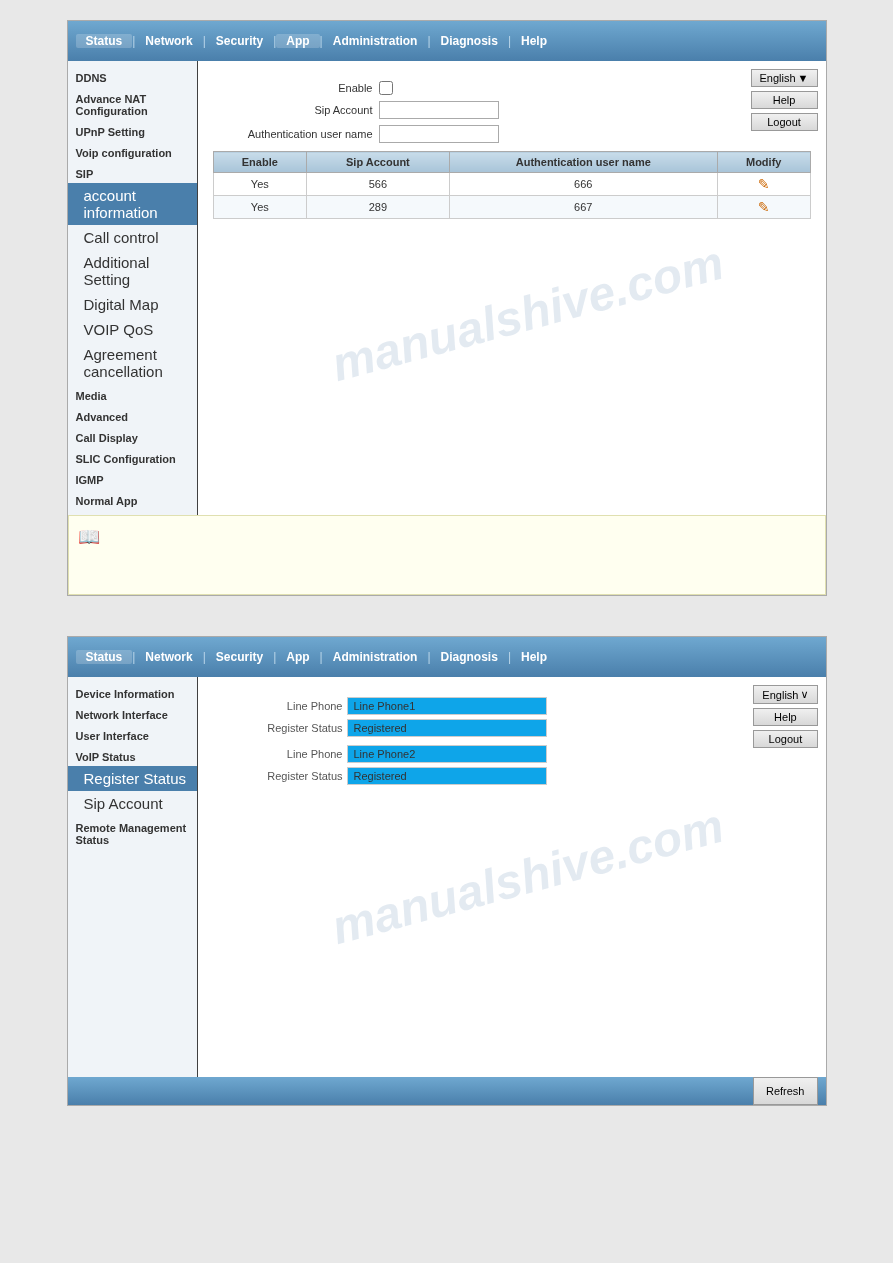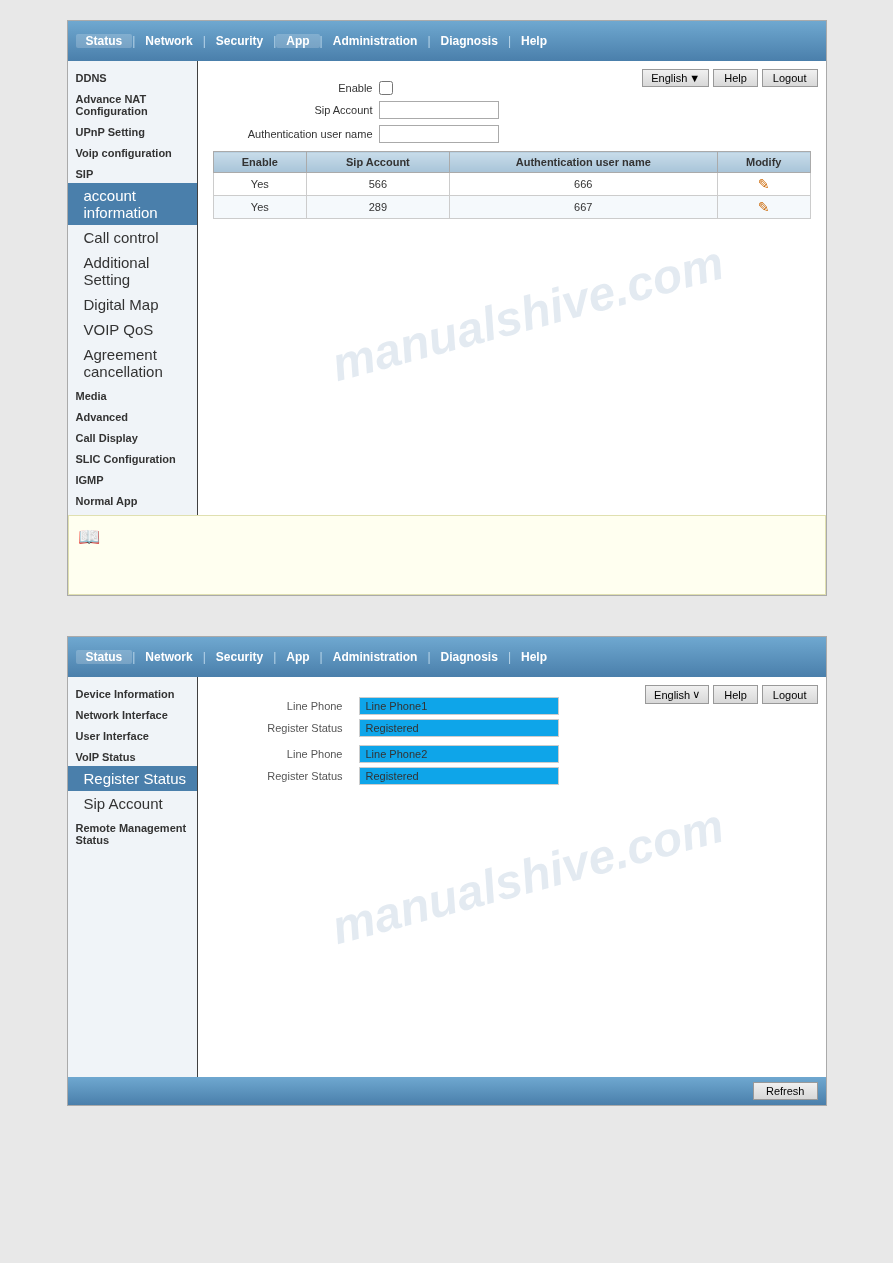--- a/index.html
+++ b/index.html
@@ -97,21 +97,21 @@
       padding: 10px 15px;
       position: relative;
     }
 
     
     .right-buttons {
       position: absolute;
       top: 8px;
       right: 8px;
       display: flex;
-      flex-direction: row;
+      flex-direction: column;
       gap: 4px;
     }
 
     .btn-lang {
       background: linear-gradient(to bottom, #f0f0f0, #d8d8d8);
       border: 1px solid #999;
       padding: 2px 8px;
       font-size: 11px;
       cursor: pointer;
       display: flex;
@@ -211,40 +211,39 @@
 
     .status-form-row {
       display: flex;
       align-items: center;
       margin-bottom: 4px;
     }
 
     .status-label {
       text-align: right;
       width: 130px;
-      margin-right: 16px;
+      margin-right: 4px;
       font-size: 11px;
       color: #555;
     }
 
     .status-value {
       font-size: 11px;
       color: #333;
       background: #0ea5e9;
       border: 1px solid #ccc;
       padding: 2px 6px;
       width: 200px;
     }
 
     
     .bottom-bar {
       background: linear-gradient(to bottom, #6fa8d0, #4a7fab);
       height: 28px;
       display: flex;
-      align-items: center;
       justify-content: flex-end;
       padding: 0 8px;
     }
 
     .btn-refresh {
       background: linear-gradient(to bottom, #f0f0f0, #d8d8d8);
       border: 1px solid #999;
       padding: 2px 12px;
       font-size: 11px;
       cursor: pointer;

